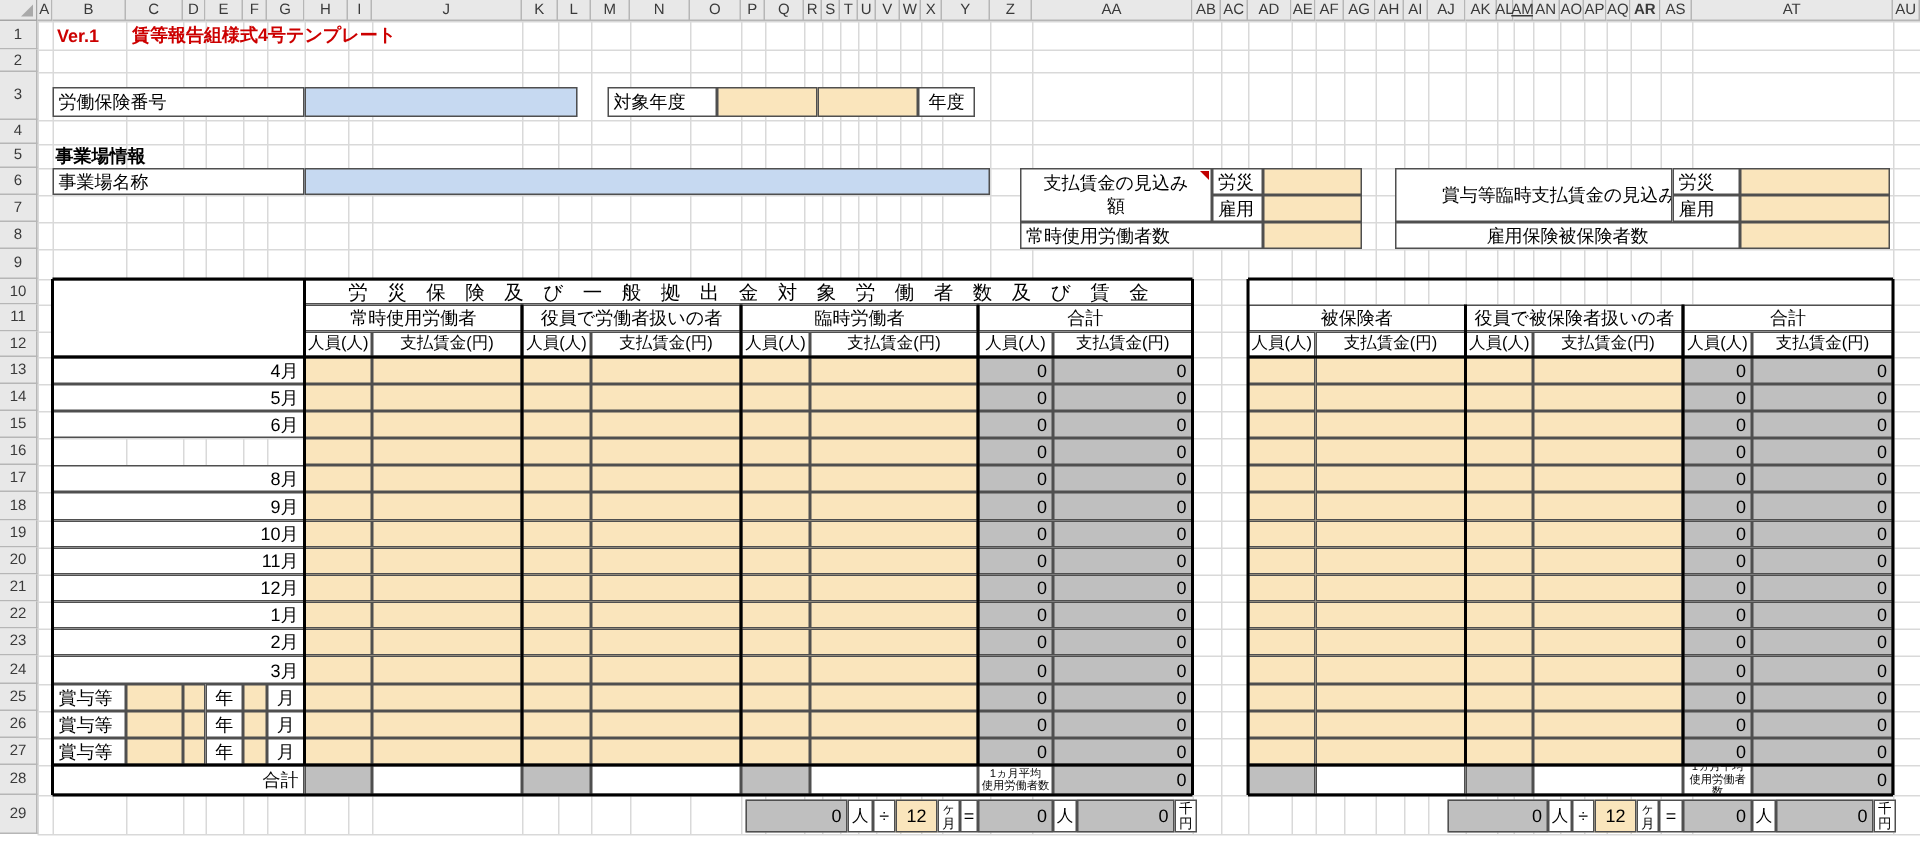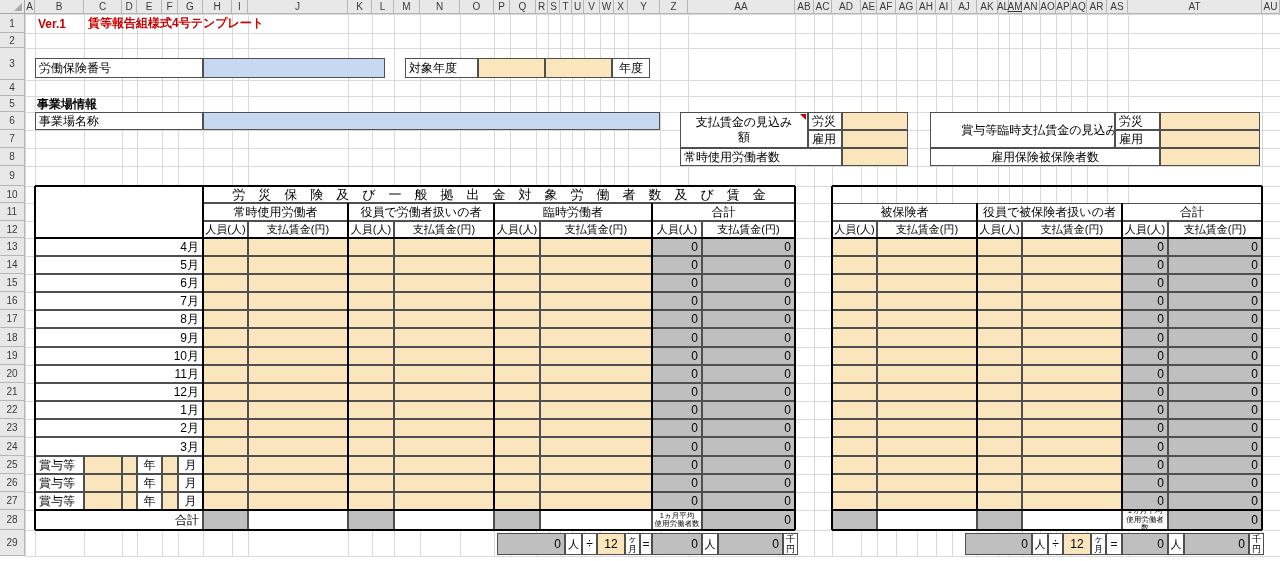--- a/index.html
+++ b/index.html
@@ -110,21 +110,21 @@
     <div class="hdr" style="left: 917px; top: 0px; width: 19px; height: 14px;">AH</div>
     <div class="hdr" style="left: 936px; top: 0px; width: 16px; height: 14px;">AI</div>
     <div class="hdr" style="left: 952px; top: 0px; width: 25px; height: 14px;">AJ</div>
     <div class="hdr" style="left: 977px; top: 0px; width: 21px; height: 14px;">AK</div>
     <div class="hdr" style="left: 998px; top: 0px; width: 11px; height: 14px;">AL</div>
     <div class="hdr" style="left: 1009px; top: 0px; width: 13px; height: 14px; text-decoration: underline;">AM</div>
     <div class="hdr" style="left: 1022px; top: 0px; width: 18px; height: 14px;">AN</div>
     <div class="hdr" style="left: 1040px; top: 0px; width: 16px; height: 14px;">AO</div>
     <div class="hdr" style="left: 1056px; top: 0px; width: 15px; height: 14px;">AP</div>
     <div class="hdr" style="left: 1071px; top: 0px; width: 16px; height: 14px;">AQ</div>
-    <div class="hdr" style="left: 1087px; top: 0px; width: 20px; height: 14px;">AR</div>
+    <div class="hdr" style="left: 1087px; top: 0px; width: 20px; height: 14px; font-weight: bold;">AR</div>
     <div class="hdr" style="left: 1107px; top: 0px; width: 21px; height: 14px;">AS</div>
     <div class="hdr" style="left: 1128px; top: 0px; width: 134px; height: 14px;">AT</div>
     <div class="hdr" style="left: 1262px; top: 0px; width: 18px; height: 14px;">AU</div>
     <div class="hdr" style="left: 0px; top: 14px; width: 25px; height: 19px;">1</div>
     <div class="hdr" style="left: 0px; top: 33px; width: 25px; height: 15px;">2</div>
     <div class="hdr" style="left: 0px; top: 48px; width: 25px; height: 32px;">3</div>
     <div class="hdr" style="left: 0px; top: 80px; width: 25px; height: 16px;">4</div>
     <div class="hdr" style="left: 0px; top: 96px; width: 25px; height: 16px;">5</div>
     <div class="hdr" style="left: 0px; top: 112px; width: 25px; height: 18px;">6</div>
     <div class="hdr" style="left: 0px; top: 130px; width: 25px; height: 18px;">7</div>
@@ -288,21 +288,20 @@
     <div class="cell tan" style="left: 494px; top: 274px; width: 46px; height: 18px;"></div>
     <div class="cell tan" style="left: 540px; top: 274px; width: 112px; height: 18px;"></div>
     <div class="cell grayc c-right" style="left: 652px; top: 274px; width: 50px; height: 18px;">0</div>
     <div class="cell grayc c-right" style="left: 702px; top: 274px; width: 93px; height: 18px;">0</div>
     <div class="cell tan" style="left: 832px; top: 274px; width: 45px; height: 18px;"></div>
     <div class="cell tan" style="left: 877px; top: 274px; width: 100px; height: 18px;"></div>
     <div class="cell tan" style="left: 977px; top: 274px; width: 45px; height: 18px;"></div>
     <div class="cell tan" style="left: 1022px; top: 274px; width: 100px; height: 18px;"></div>
     <div class="cell grayc c-right" style="left: 1122px; top: 274px; width: 46px; height: 18px;">0</div>
     <div class="cell grayc c-right" style="left: 1168px; top: 274px; width: 94px; height: 18px;">0</div>
-    <div class="cell c-right" style="left: 35px; top: 292px; width: 168px; height: 18px;">7月</div>
     <div class="cell tan" style="left: 203px; top: 292px; width: 45px; height: 18px;"></div>
     <div class="cell tan" style="left: 248px; top: 292px; width: 100px; height: 18px;"></div>
     <div class="cell tan" style="left: 348px; top: 292px; width: 46px; height: 18px;"></div>
     <div class="cell tan" style="left: 394px; top: 292px; width: 100px; height: 18px;"></div>
     <div class="cell tan" style="left: 494px; top: 292px; width: 46px; height: 18px;"></div>
     <div class="cell tan" style="left: 540px; top: 292px; width: 112px; height: 18px;"></div>
     <div class="cell grayc c-right" style="left: 652px; top: 292px; width: 50px; height: 18px;">0</div>
     <div class="cell grayc c-right" style="left: 702px; top: 292px; width: 93px; height: 18px;">0</div>
     <div class="cell tan" style="left: 832px; top: 292px; width: 45px; height: 18px;"></div>
     <div class="cell tan" style="left: 877px; top: 292px; width: 100px; height: 18px;"></div>

